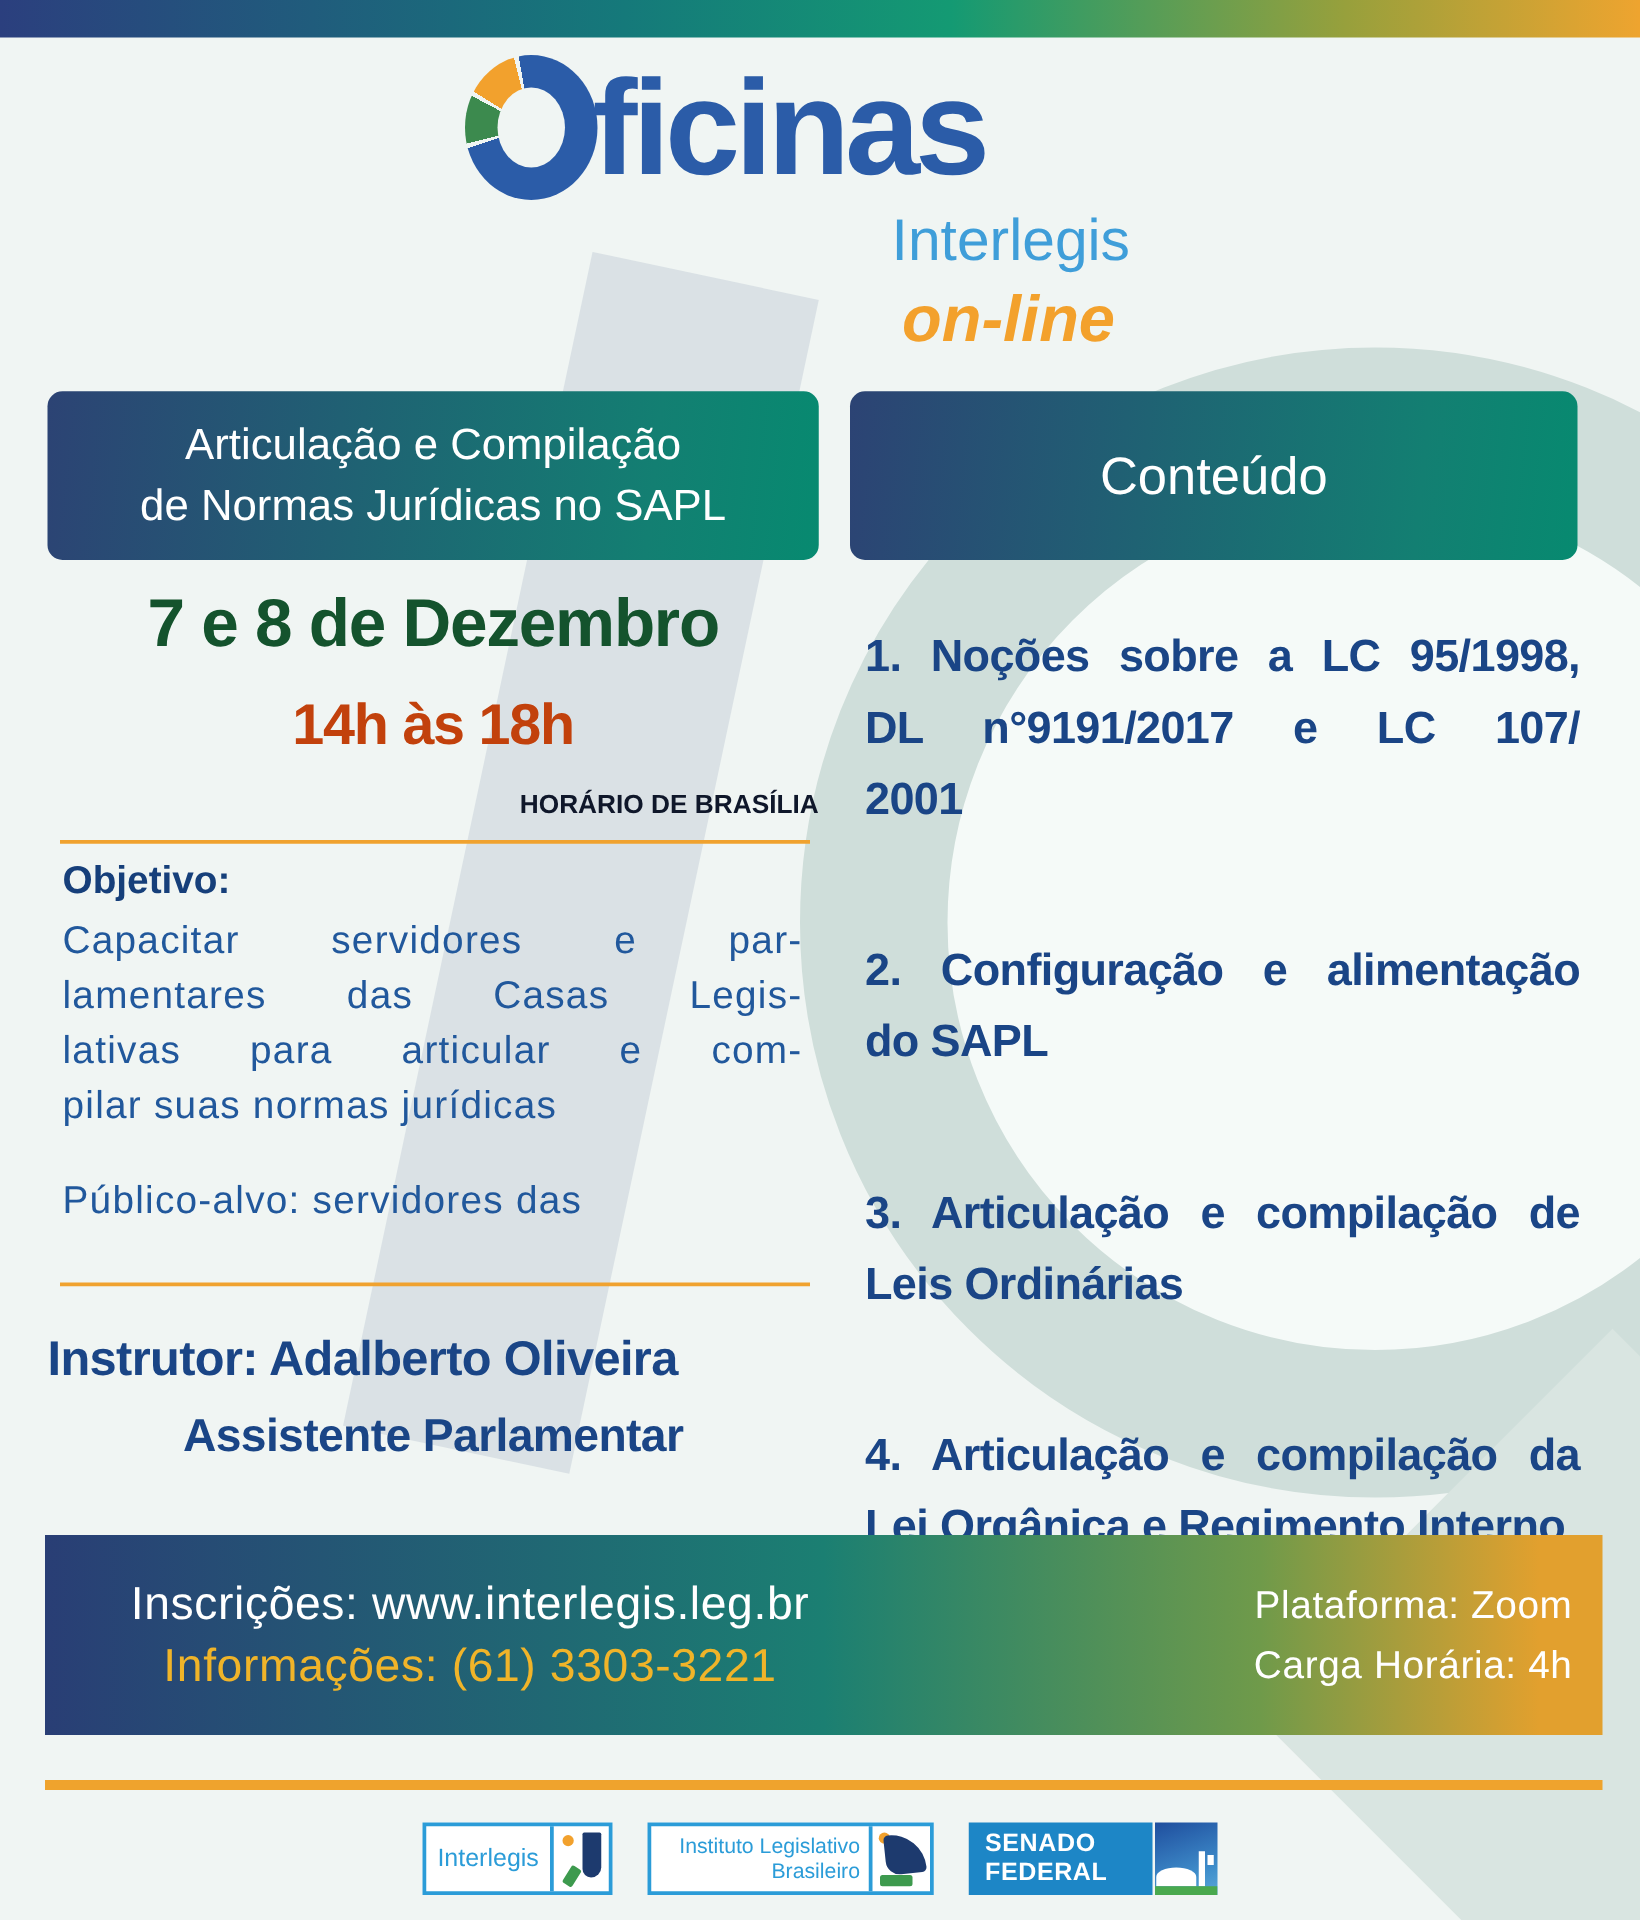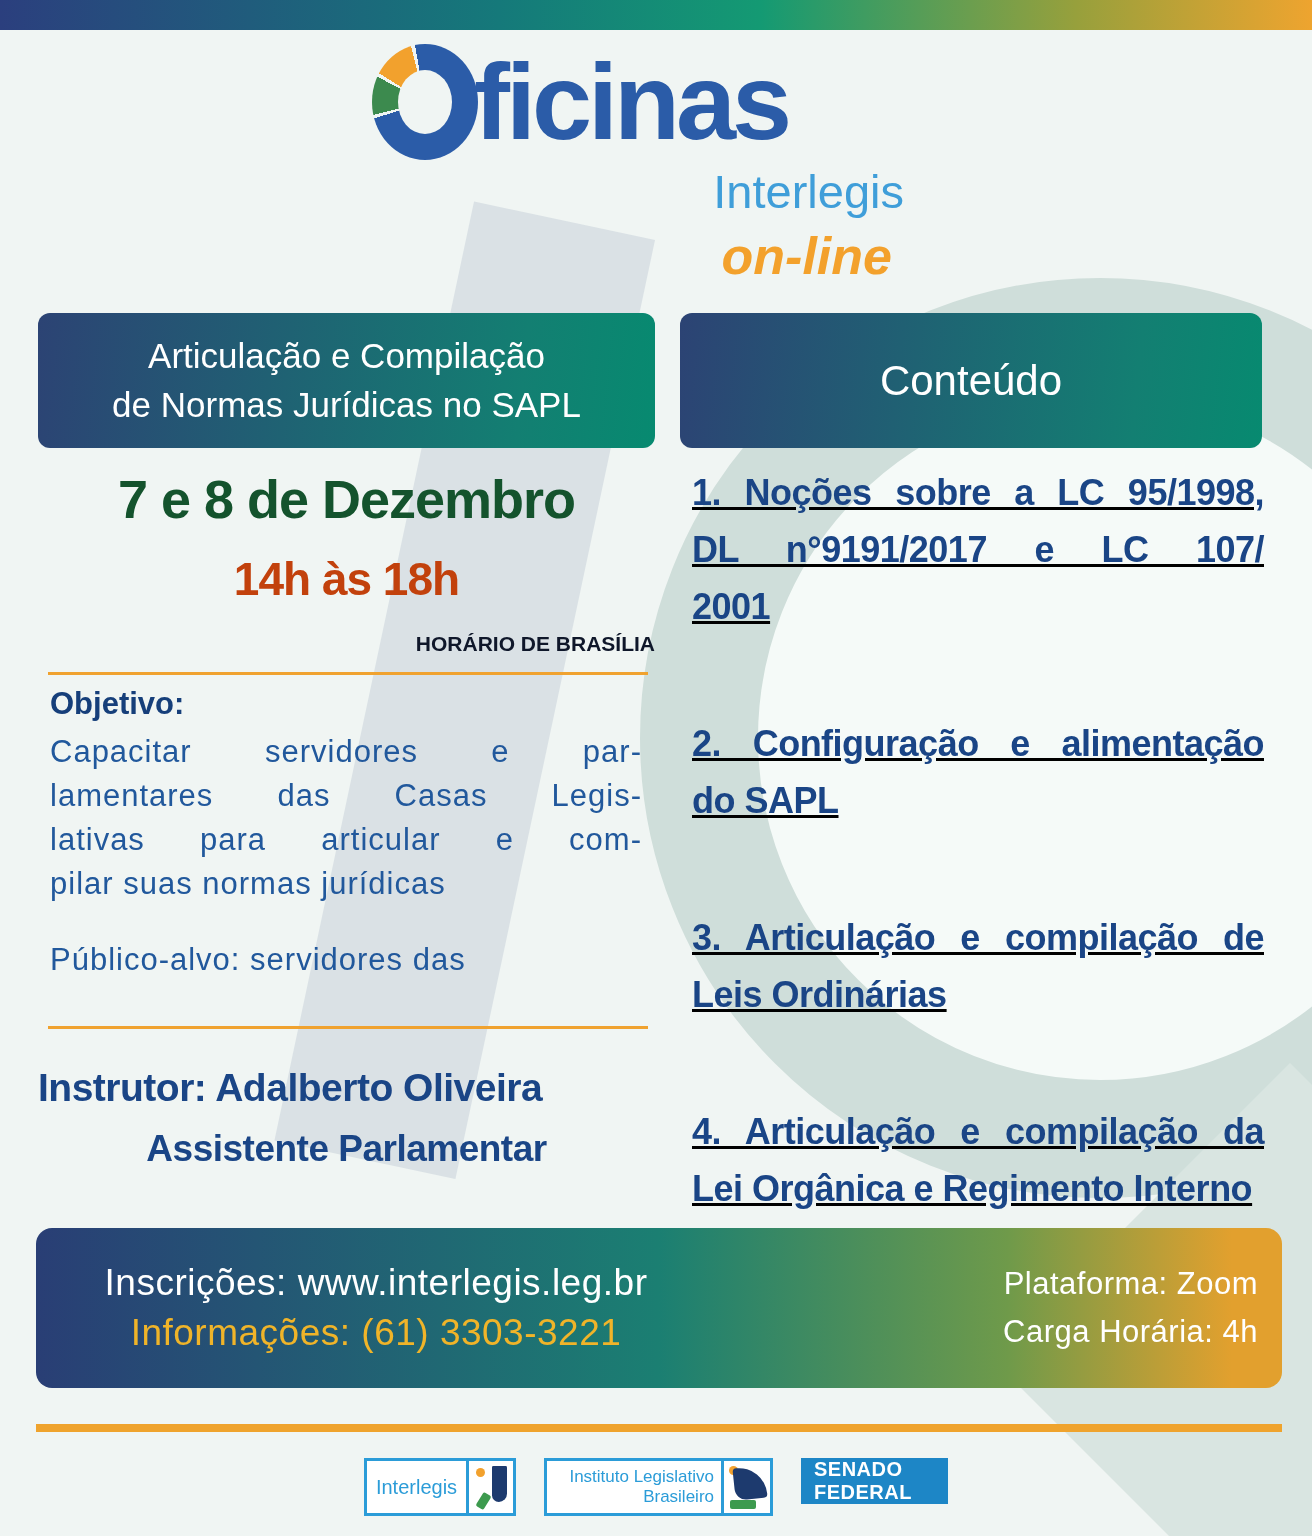--- a/index.html
+++ b/index.html
@@ -57,26 +57,26 @@
   .aud-text{position:absolute;top:938px;left:12px;width:592px;font-size:31px;color:#21589c;
             line-height:44px;letter-spacing:1px;}
   .jl{text-align:justify;text-align-last:justify;}
   .ll{text-align:left;}
   .instructor{position:absolute;top:1066px;width:100%;font-size:39px;
               font-weight:bold;color:#1a4586;letter-spacing:-0.5px;}
   .role{position:absolute;top:1128px;width:100%;text-align:center;font-size:37px;
         font-weight:bold;color:#1a4586;letter-spacing:-0.5px;}
 
   
-  .rightcol{position:absolute;left:692px;top:464px;width:572px;z-index:2;text-decoration:underline;}
+  .rightcol{position:absolute;left:692px;top:496px;width:572px;z-index:2;}
   .citem{font-size:36px;font-weight:bold;color:#1a4586;line-height:57px;
          letter-spacing:-0.5px;margin-bottom:80px;}
 
   
-  .bottombar{position:absolute;left:36px;top:1228px;width:1246px;height:160px;border-radius:16px;
+  .bottombar{position:absolute;left:36px;top:1228px;width:1246px;height:160px;border-radius:0;
              background:linear-gradient(90deg,#293e75 0%,#1b7f72 50%,#6f9a4a 78%,#e2a02e 96%);
              z-index:2;}
   .bb-left{position:absolute;left:30px;top:0;width:620px;height:100%;display:flex;
            flex-direction:column;justify-content:center;align-items:center;gap:8px;}
   .bb-inscr{font-size:37px;color:#fff;letter-spacing:0.5px;}
   .bb-info{font-size:37px;color:#f0b429;letter-spacing:0.5px;}
   .bb-right{position:absolute;right:24px;top:0;height:100%;display:flex;flex-direction:column;
             justify-content:center;align-items:flex-end;gap:12px;}
   .bb-plat,.bb-carga{font-size:31px;color:#fff;letter-spacing:0.5px;}
 
@@ -98,21 +98,21 @@
             border-radius:2px;transform:rotate(32deg);}
   .ilb{width:223px;}
   .ilb-label{flex:1;display:flex;flex-direction:column;justify-content:center;align-items:flex-end;
              color:#2b9cd8;font-size:17px;line-height:1.2;padding-right:7px;}
   .ilb-icon{width:46px;border-left:3px solid #2b9cd8;position:relative;}
   .ilb-dot{left:5px;top:5px;}
   .ilb-swoosh{position:absolute;right:4px;top:6px;width:32px;height:32px;background:#1d3a6e;
               border-radius:4px 30px 4px 12px;transform:rotate(-6deg);}
   .ilb-green{position:absolute;left:6px;bottom:4px;width:26px;height:9px;background:#3d9a4e;
              border-radius:2px;}
-  .senado{display:flex;height:58px;flex-direction:column;}
+  .senado{display:flex;height:58px;}
   .sen-text{width:147px;background:#1d86c6;color:#fff;font-weight:bold;font-size:20px;
             line-height:1.15;display:flex;flex-direction:column;justify-content:center;
             padding-left:13px;box-sizing:border-box;letter-spacing:0.5px;}
   .sen-emblem{width:50px;margin-left:2px;position:relative;overflow:hidden;
               background:linear-gradient(160deg,#1f4e9e 0%,#3f8ecb 70%,#59a8d8 100%);}
   .sen-dome{position:absolute;left:1px;bottom:7px;width:32px;height:15px;background:#fff;
             border-radius:100% 100% 0 0;}
   .sen-tower{position:absolute;left:35px;bottom:7px;width:5px;height:28px;background:#fff;}
   .sen-flag{position:absolute;left:42px;bottom:24px;width:5px;height:8px;background:#fff;}
   .sen-grass{position:absolute;left:0;bottom:0;width:100%;height:7px;background:#4aa94e;}

